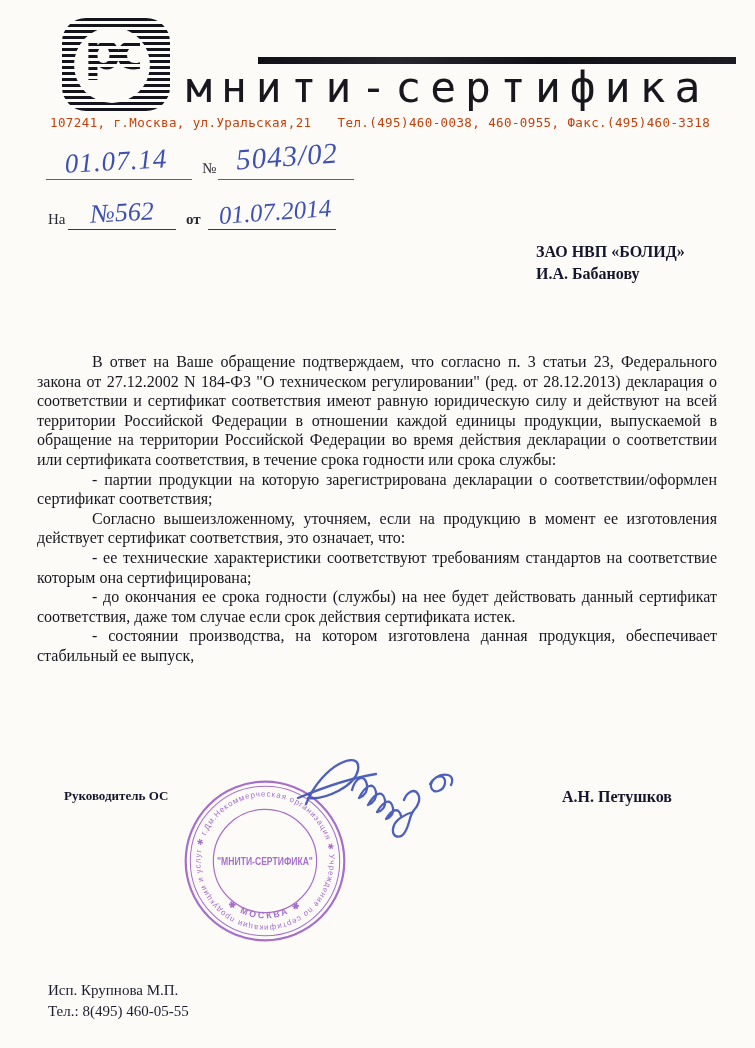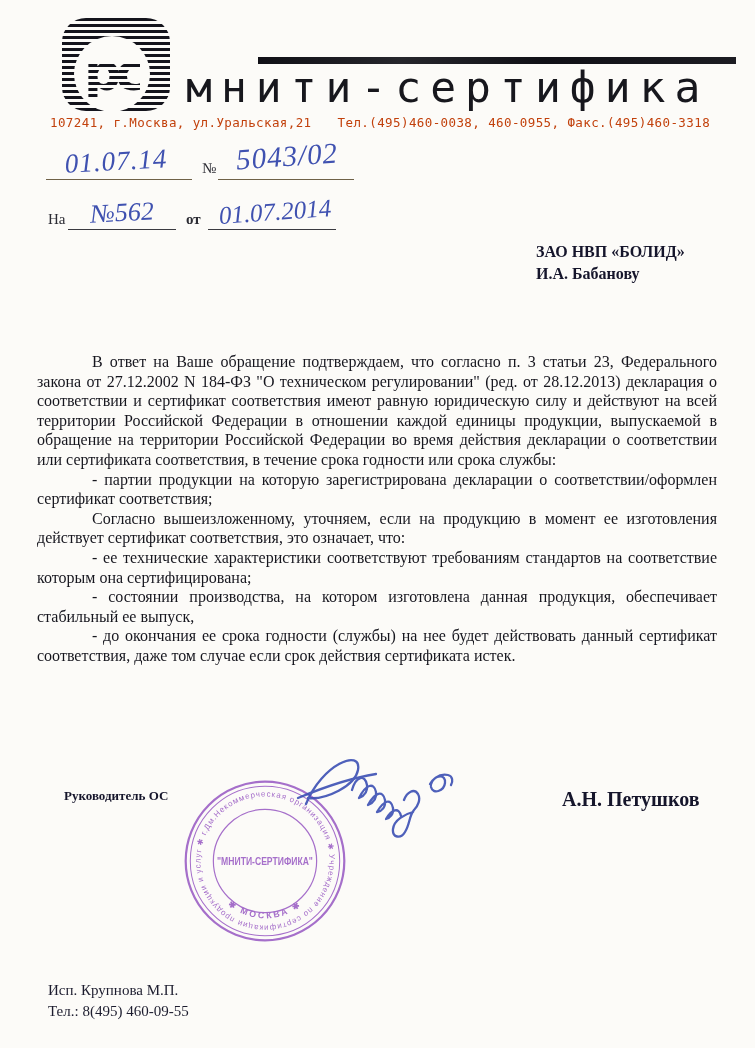--- a/index.html
+++ b/index.html
@@ -12,23 +12,23 @@
     color:#1d1d26;
   }
 
   
   .logo{
     position:absolute;left:62px;top:18px;width:108px;height:93px;
     border-radius:24px;
     background:repeating-linear-gradient(to bottom,#14141c 0px,#14141c 3px,#fcfbf8 3px,#fcfbf8 6px);
   }
   .logo-circle{
-    position:absolute;left:12px;top:18px;width:76px;height:76px;
+    position:absolute;left:12px;top:9px;width:76px;height:76px;
     background:#fcfbf8;border-radius:50%;
-    display:flex;align-items:center;justify-content:center;
+    display:flex;justify-content:center;
   }
   .logo-letters{
     font-family:"DejaVu Sans", sans-serif;
     font-weight:bold;font-size:52px;line-height:1;letter-spacing:-6px;
     background:repeating-linear-gradient(to bottom,#14141c 0px,#14141c 3px,#fcfbf8 3px,#fcfbf8 6px);
     -webkit-background-clip:text;background-clip:text;color:transparent;
     transform:translatey(-2px);
   }
   .tagline{
     position:absolute;left:283px;top:38px;width:360px;
@@ -95,21 +95,21 @@
   
   .body-text{
     position:absolute;left:37px;top:352px;width:680px;
     font-size:16px;line-height:19.6px;color:#16161e;
     text-align:justify;
   }
   .body-text p{margin:0;text-indent:55px;}
 
   
   .sig-position{position:absolute;left:64px;top:788px;font-size:13px;font-weight:bold;color:#15152b;}
-  .sig-name{position:absolute;left:562px;top:788px;font-size:20px;font-weight:bold;color:#15152b;}
+  .sig-name{position:absolute;left:562px;top:788px;font-size:16px;font-weight:bold;color:#15152b;}
   .sig-script{position:absolute;left:292px;top:748px;z-index:3;}
   .stamp{position:absolute;left:182px;top:778px;z-index:2;opacity:.88;}
 
   
   .footer{
     position:absolute;left:48px;top:980px;
     font-size:15px;line-height:21px;color:#1c1c2e;
   }
 </style>
 </head>
@@ -149,22 +149,22 @@
   <div class="recipient">
     <div>ЗАО НВП «БОЛИД»</div>
     <div>И.А. Бабанову</div>
   </div>
 
   <div class="body-text">
     <p>В ответ на Ваше обращение подтверждаем, что согласно п. 3 статьи 23, Федерального закона от 27.12.2002 N 184-ФЗ "О техническом регулировании" (ред. от 28.12.2013) декларация о соответствии и сертификат соответствия имеют равную юридическую силу и действуют на всей территории Российской Федерации в отношении каждой единицы продукции, выпускаемой в обращение на территории Российской Федерации во время действия декларации о соответствии или сертификата соответствия, в течение срока годности или срока службы:</p>
     <p>- партии продукции на которую зарегистрирована декларации о соответствии/оформлен сертификат соответствия;</p>
     <p>Согласно вышеизложенному, уточняем, если на продукцию в момент ее изготовления действует сертификат соответствия, это означает, что:</p>
     <p>- ее технические характеристики соответствуют требованиям стандартов на соответствие которым она сертифицирована;</p>
+    <p>- до окончания ее срока годности (службы) на нее будет действовать данный сертификат соответствия, даже том случае если срок действия сертификата истек.</p>
     <p>- состоянии производства, на котором изготовлена данная продукция, обеспечивает стабильный ее выпуск,</p>
-    <p>- до окончания ее срока годности (службы) на нее будет действовать данный сертификат соответствия, даже том случае если срок действия сертификата истек.</p>
   </div>
 
   <div class="sig-position">Руководитель ОС</div>
   <div class="sig-name">А.Н. Петушков</div>
 
   <svg class="sig-script" width="180" height="100" viewBox="0 0 180 100">
     <g fill="none" stroke="#3c50b4" stroke-width="2.3" stroke-linecap="round" stroke-linejoin="round" opacity="0.9">
       <path d="M6,50 C30,40 58,30 84,26"></path>
       <path d="M14,56 C30,16 70,0 66,22 C63,38 34,52 16,50"></path>
       <path d="M60,42 c4,-14 13,-16 15,-5 c1,7 -3,11 -8,13 c7,-14 15,-16 17,-6 c1,7 -3,11 -8,13 c7,-13 15,-15 17,-5 c1,7 -3,11 -8,12 c7,-12 14,-14 16,-4 c1,6 -3,10 -7,11 c6,-10 13,-12 15,-3"></path>
@@ -189,16 +189,16 @@
       </text>
     </g>
     <text font-family="Liberation Sans, sans-serif" font-size="9.5" font-weight="bold" letter-spacing="2.5" fill="#9a5cc4" text-anchor="middle">
       <textPath href="#bottomPath" startOffset="50%">✱ МОСКВА ✱</textPath>
     </text>
     <text x="90" y="94" text-anchor="middle" font-family="Liberation Sans, sans-serif" font-size="12.6" font-weight="bold" fill="#9a5cc4" textLength="104" lengthAdjust="spacingAndGlyphs">"МНИТИ-СЕРТИФИКА"</text>
   </svg>
 
   <div class="footer">
     <div>Исп. Крупнова М.П.</div>
-    <div>Тел.: 8(495) 460-09-55</div>
+    <div>Тел.: 8(495) 460-05-55</div>
   </div>
 
 </div>
 
 </body></html>

